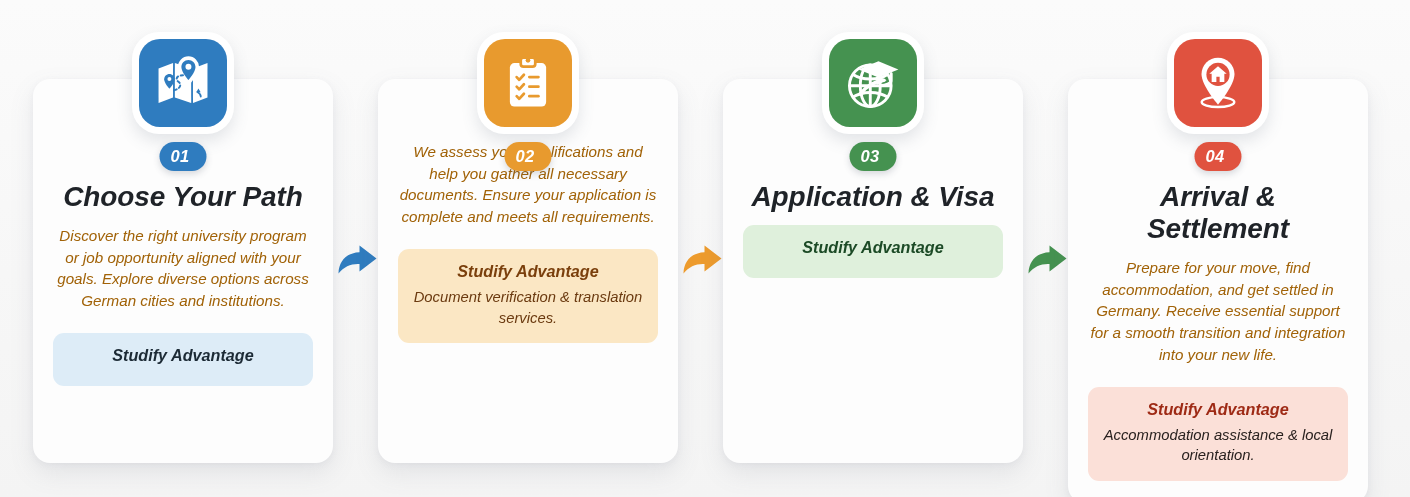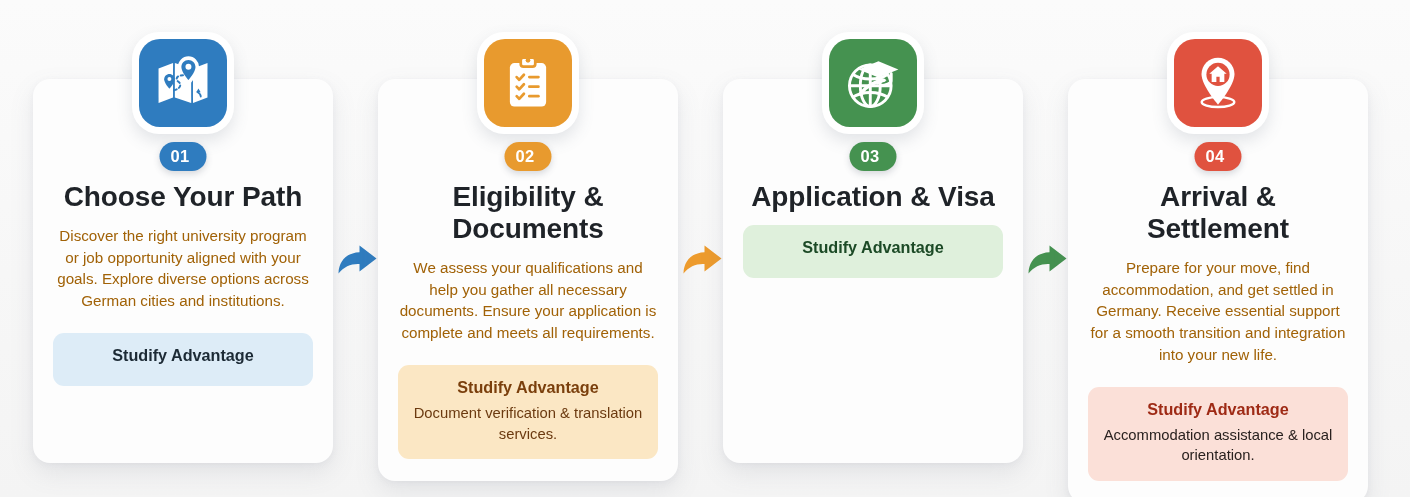--- a/index.html
+++ b/index.html
@@ -31,20 +31,21 @@
     display: flex;
     align-items: flex-start;
   }
 
   
   .step {
     position: relative;
     width: 300px;
     margin-top: 79px;
     flex: 0 0 300px;
+    font-style: italic;
   }
   .step:nth-child(1) { margin-left: 33px; }
 
   .card {
     position: relative;
     background: #fdfdfd;
     border-radius: 17px;
     box-shadow: 0 10px 24px rgba(110,118,135,0.13),
                 0 2px 6px rgba(110,118,135,0.07);
     padding: 62px 18px 22px;
@@ -193,21 +194,20 @@
       <rect x="32" y="24" width="13" height="3" rx="1.5" fill="#e89a2e"></rect>
       <path d="M19.5 36l2.8 3 5.2-5.6" stroke="#e89a2e" stroke-width="3" stroke-linecap="round" stroke-linejoin="round" fill="none"></path>
       <rect x="32" y="34.5" width="13" height="3" rx="1.5" fill="#e89a2e"></rect>
       <path d="M19.5 46.5l2.8 3 5.2-5.6" stroke="#e89a2e" stroke-width="3" stroke-linecap="round" stroke-linejoin="round" fill="none"></path>
       <rect x="32" y="45" width="13" height="3" rx="1.5" fill="#e89a2e"></rect>
     </svg>
       </div>
     </div>
     <div class="badge" style="background:#e89a2e">02</div>
     <div class="card">
-      <div class="title">Eligibility &amp; Documents</div>
       <div class="desc">We assess your qualifications and help you gather all necessary documents. Ensure your application is complete and meets all requirements.</div>
       <div class="adv" style="background:#fbe7c4">
         <div class="adv-title" style="color:#7a3f0c">Studify Advantage</div>
         <div class="adv-text" style="color:#6b3a10">Document verification &amp; translation services.</div>
       </div>
     </div>
       </div>
       <div class="connector">
         <svg viewBox="0 0 46 42" fill="none">
     <path d="M26.5 6.5 L43.5 19.5 L26.5 32.5 V25 C18 24.6 11 27.5 5.5 34.5 C5.8 22 13.5 13.8 26.5 13.2 Z" fill="#ed9b2d"></path>

